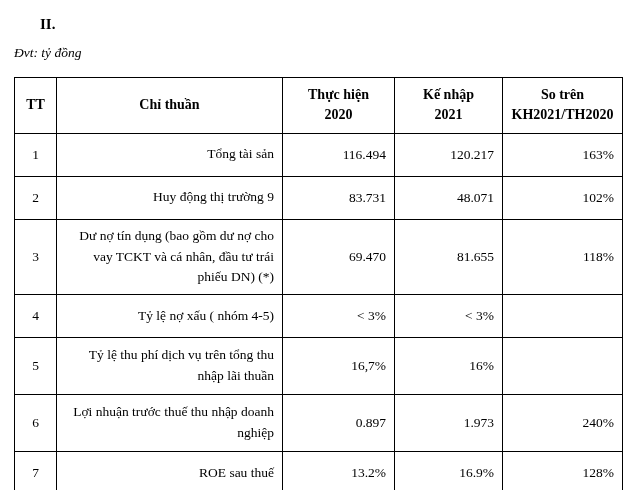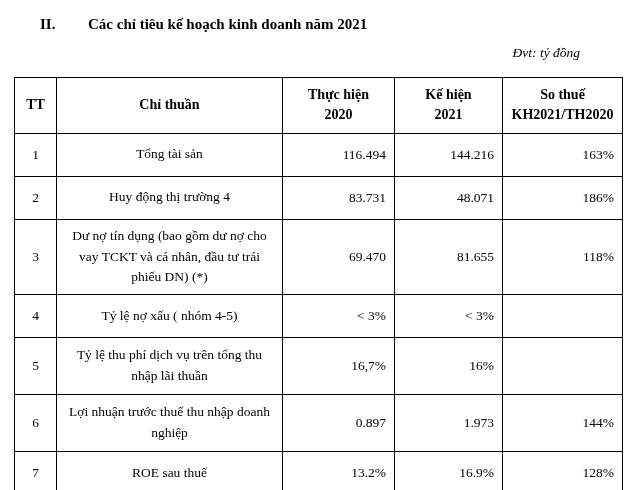--- a/index.html
+++ b/index.html
@@ -30,21 +30,21 @@
     padding-left: 26px;
   }
   .heading-num {
     width: 48px;
     flex: 0 0 48px;
   }
   .heading-text {
     flex: 1;
   }
   .unit-line {
-    text-align: right;
+    text-align: left;
     font-style: italic;
     font-size: 13.5px;
     margin: 12px 10px 6px 0;
   }
   table.main {
     border-collapse: collapse;
     width: 608px;
     margin: 16px auto;
     table-layout: fixed;
     padding-left: 48px;
@@ -64,38 +64,37 @@
   }
   .col-tt { width: 42px; }
   .col-name { width: 226px; }
   .col-th { width: 112px; }
   .col-kh { width: 108px; }
   .col-ss { width: 120px; }
   td.c-tt {
     text-align: center;
   }
   td.c-name {
-    text-align: center;
+    text-align: right;
     line-height: 1.55;
   }
   td.c-num {
     text-align: right;
   }
   .row-tall td { height: 62px; }
   .row-med td { height: 44px; }
   .row-short td { height: 30px; }
 </style>
 </head>
 <body>
 
 <div class="page">
 
   <div class="heading">
     <span class="heading-num">II.</span>
-    <span class="heading-text">Các chỉ tiêu kế hoạch kinh doanh năm 2021</span>
   </div>
 
   <div class="unit-line">Đvt: tỷ đồng</div>
 
   <table class="main">
     <colgroup>
       <col class="col-tt">
       <col class="col-name">
       <col class="col-th">
       <col class="col-kh">
@@ -103,43 +102,43 @@
     </colgroup>
     <thead>
       <tr>
         <th>TT</th>
         <th>Chỉ thuần</th>
         <th>
           <div>Thực hiện</div>
           <div>2020</div>
         </th>
         <th>
-          <div>Kế hiện</div>
+          <div>Kế nhập</div>
           <div>2021</div>
         </th>
         <th>
-          <div>So thuế</div>
+          <div>So trên</div>
           <div>KH2021/TH2020</div>
         </th>
       </tr>
     </thead>
     <tbody>
       <tr class="row-short">
         <td class="c-tt">1</td>
         <td class="c-name">Tổng tài sản</td>
         <td class="c-num">116.494</td>
-        <td class="c-num">144.216</td>
+        <td class="c-num">120.217</td>
         <td class="c-num">163%</td>
       </tr>
       <tr class="row-short">
         <td class="c-tt">2</td>
-        <td class="c-name">Huy động thị trường 4</td>
+        <td class="c-name">Huy động thị trường 9</td>
         <td class="c-num">83.731</td>
         <td class="c-num">48.071</td>
-        <td class="c-num">186%</td>
+        <td class="c-num">102%</td>
       </tr>
       <tr class="row-tall">
         <td class="c-tt">3</td>
         <td class="c-name">Dư nợ tín dụng (bao gồm dư nợ cho vay TCKT và cá nhân, đầu tư trái phiếu DN) (*)</td>
         <td class="c-num">69.470</td>
         <td class="c-num">81.655</td>
         <td class="c-num">118%</td>
       </tr>
       <tr class="row-short">
         <td class="c-tt">4</td>
@@ -153,21 +152,21 @@
         <td class="c-name">Tỷ lệ thu phí dịch vụ trên tổng thu nhập lãi thuần</td>
         <td class="c-num">16,7%</td>
         <td class="c-num">16%</td>
         <td class="c-num"></td>
       </tr>
       <tr class="row-med">
         <td class="c-tt">6</td>
         <td class="c-name">Lợi nhuận trước thuế thu nhập doanh nghiệp</td>
         <td class="c-num">0.897</td>
         <td class="c-num">1.973</td>
-        <td class="c-num">144%</td>
+        <td class="c-num">240%</td>
       </tr>
       <tr class="row-short">
         <td class="c-tt">7</td>
         <td class="c-name">ROE sau thuế</td>
         <td class="c-num">13.2%</td>
         <td class="c-num">16.9%</td>
         <td class="c-num">128%</td>
       </tr>
     </tbody>
   </table>

